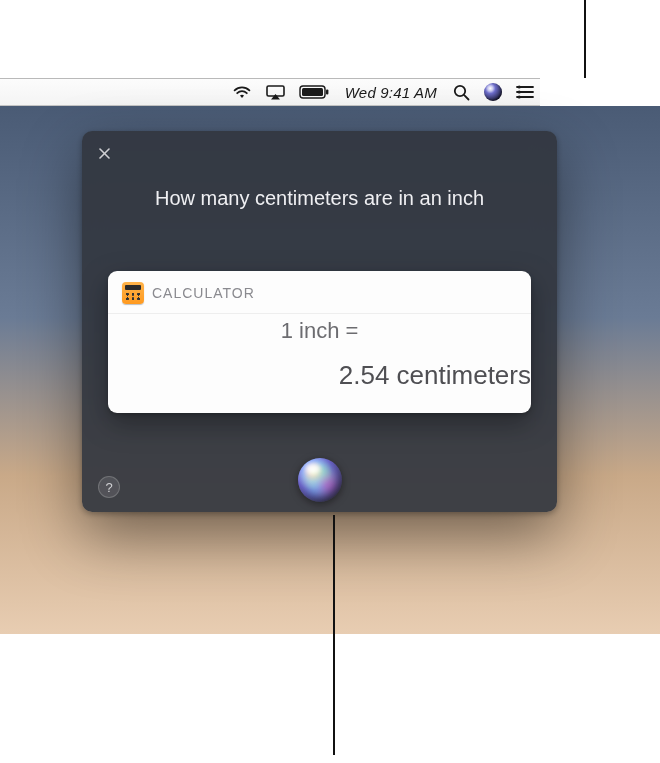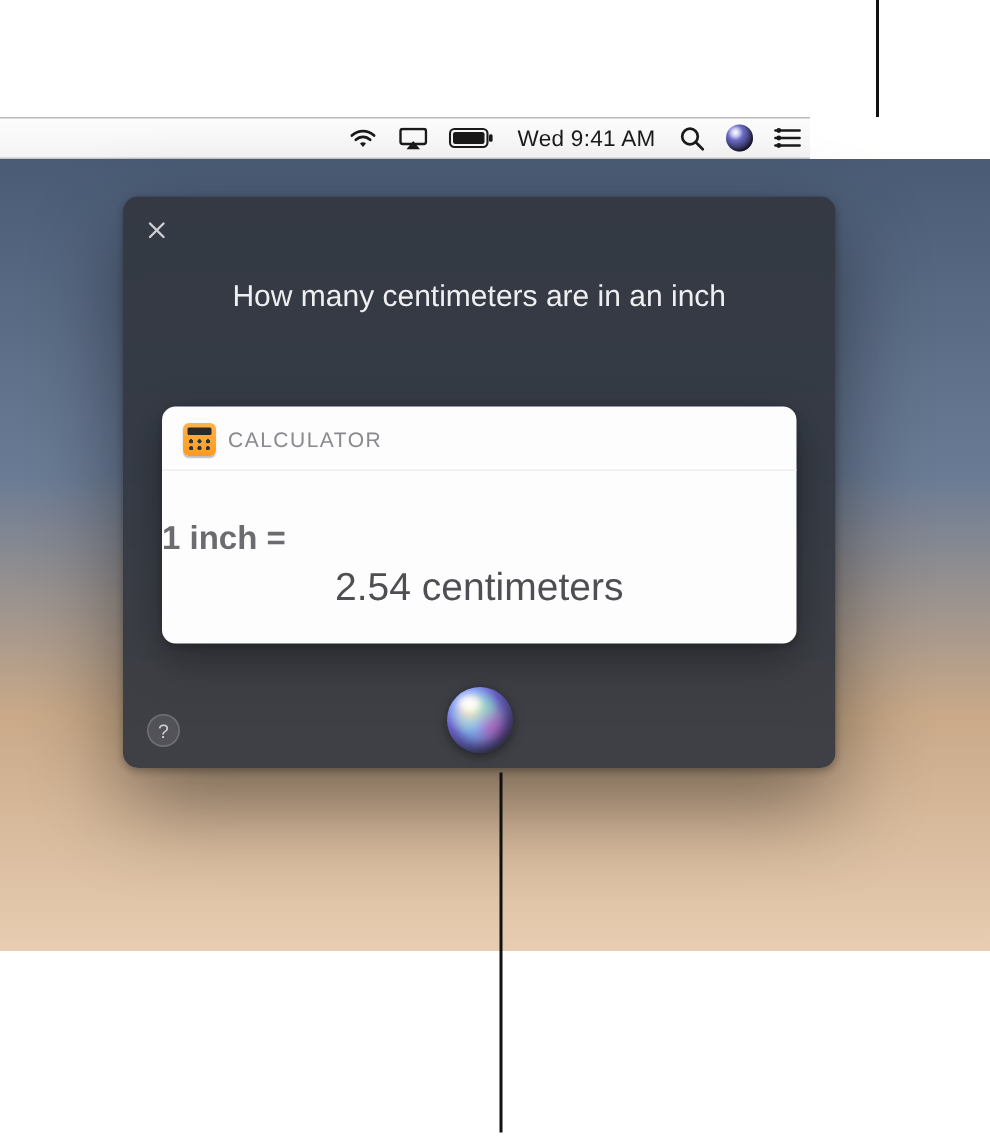--- a/index.html
+++ b/index.html
@@ -23,20 +23,21 @@
       width: 540px; height: 28px;
       background: linear-gradient(#fcfcfc, #f4f4f4);
       border-top: 1px solid #b9b9b9;
       border-bottom: 1px solid #c4c4c4;
       display: flex;
       justify-content: flex-end;
       align-items: center;
       padding-right: 6px;
       gap: 14px;
       color: #1a1a1a;
+      font-style: italic;
     }
     .menubar .icon { display: flex; align-items: center; justify-content: center; }
     .menubar .clock { font-size: 15px; font-weight: 400; letter-spacing: .2px; margin: 0 2px; }
     .siri-menubar-icon {
       width: 18px; height: 18px; border-radius: 50%;
       background: radial-gradient(circle at 35% 30%, #fff 0%, #c9c9f0 15%, #6c6cc9 30%, #1f1f3a 75%);
       box-shadow: inset -1px -1px 2px rgba(0,0,0,.4);
     }
     .siri-menubar-icon::after {
       content: ""; display: block; width: 10px; height: 10px; margin: 4px auto;
@@ -110,31 +111,32 @@
       content: ""; position: absolute; left: 3px; right: 3px; top: 10px; bottom: 3px;
       background:
         radial-gradient(circle at 15% 25%, #333 1.3px, transparent 1.5px),
         radial-gradient(circle at 50% 25%, #333 1.3px, transparent 1.5px),
         radial-gradient(circle at 85% 25%, #333 1.3px, transparent 1.5px),
         radial-gradient(circle at 15% 75%, #333 1.3px, transparent 1.5px),
         radial-gradient(circle at 50% 75%, #333 1.3px, transparent 1.5px),
         radial-gradient(circle at 85% 75%, #333 1.3px, transparent 1.5px);
     }
     .result-line1 {
+      text-align: center;
       font-size: 22px;
-      font-weight: 700;
+      font-weight: 400;
       color: #6c6c70;
-      margin-top: 32px;
+      margin-top: 4px;
     }
     .result-line2 {
-      text-align: center;
+      text-align: right;
       font-size: 26px;
       font-weight: 300;
       color: #4f4f53;
-      margin-top: 4px;
+      margin-top: 16px;
     }
     .siri-help {
       position: absolute;
       left: 16px; bottom: 14px;
       width: 22px; height: 22px;
       border-radius: 50%;
       background: rgba(255,255,255,.10);
       color: #d0d0d4;
       font-size: 13px;
       display: flex; align-items: center; justify-content: center;

